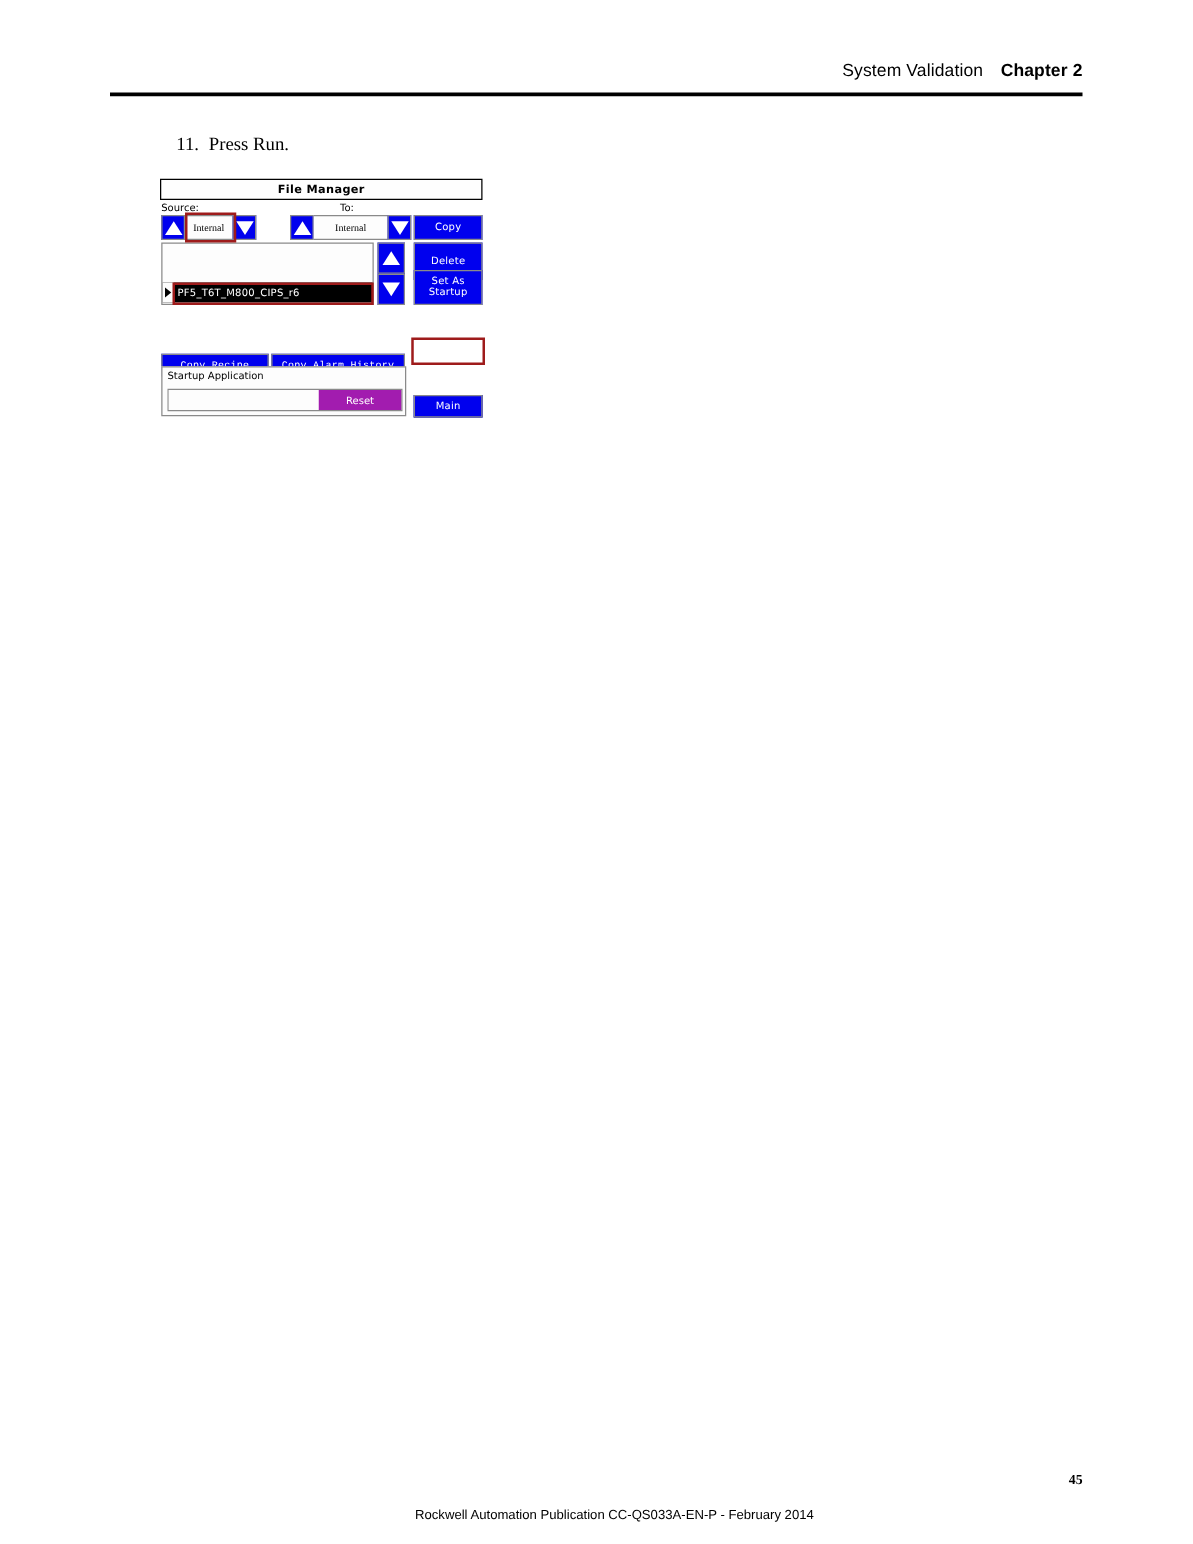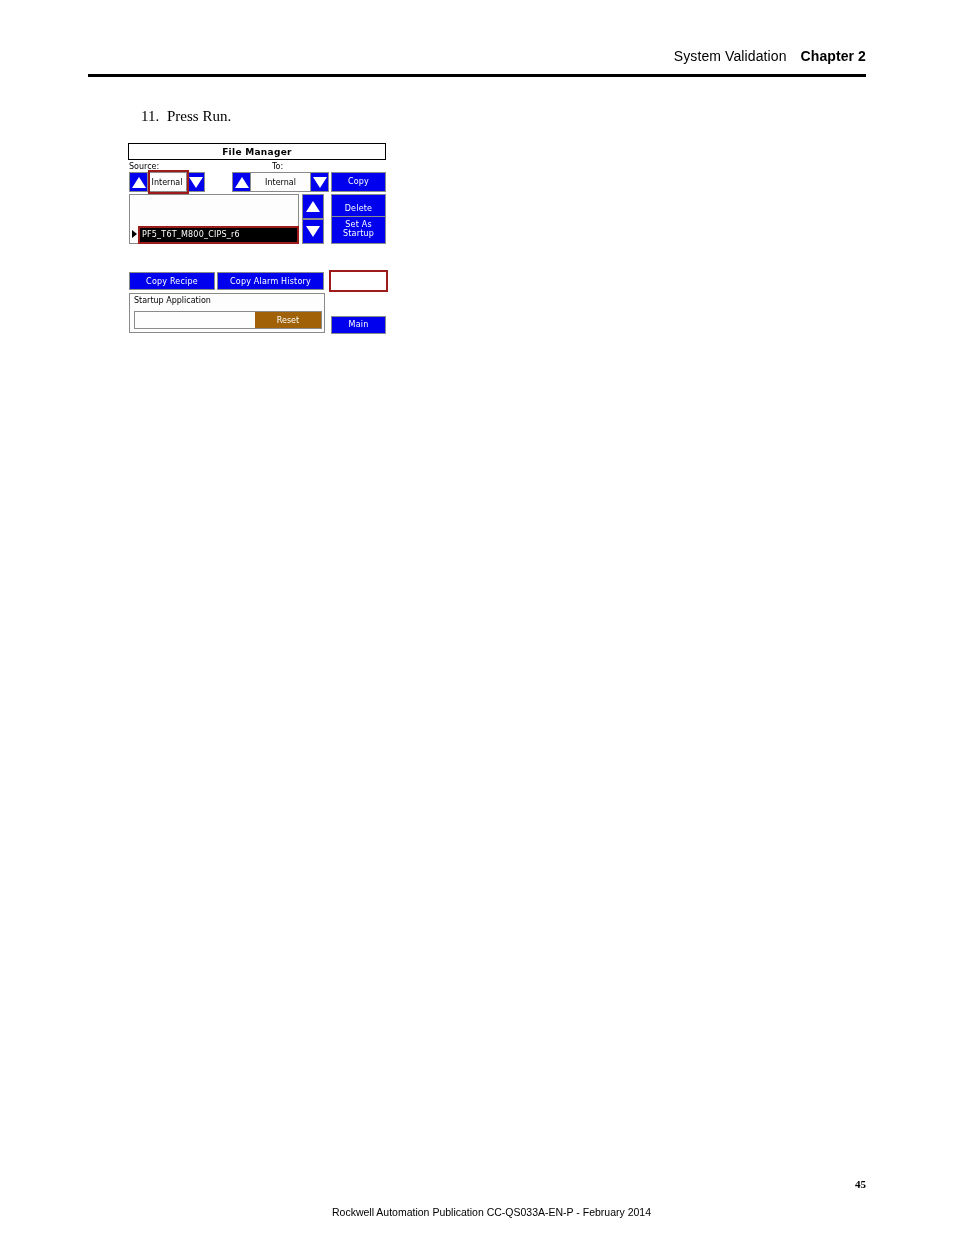--- a/index.html
+++ b/index.html
@@ -104,20 +104,21 @@
     margin-left: 40px;
   }
 
   
   .spin-group {
     position: absolute;
     top: 29px;
     height: 20px;
     display: flex;
     align-items: stretch;
+    font-family: Liberation Serif, serif;
   }
   .spin-group.src { left: 1px; width: 76px; }
   .spin-group.dst { left: 104px; width: 97px; }
 
   .arrow-btn {
     width: 19px;
     background: #0000ee;
     border: 1px solid #8a8a8a;
     box-sizing: border-box;
     display: flex;
@@ -224,31 +225,32 @@
   }
   .rbtn.copy    { top: 29px;  height: 20px; }
   .rbtn.delete  { top: 51px;  height: 30px; }
   .rbtn.setas   { top: 73px;  height: 28px; }
   .rbtn.run     { top: 129px; height: 18px; margin-top: 44px; }
   .rbtn.main    { top: 173px; height: 18px; }
 
   
   .wbtn {
     position: absolute;
-    top: 129px;
+    top: 140px;
     height: 18px;
     background: #0000ee;
     border: 1px solid #8a8a8a;
     box-sizing: border-box;
     color: #ffffff;
     font-size: 8px;
     display: flex;
     align-items: center;
     justify-content: center;
     letter-spacing: 0.2px;
+    font-family: Liberation Mono, monospace;
   }
   .wbtn.recipe { left: 1px;  width: 86px; }
   .wbtn.alarm  { left: 89px; width: 107px; }
 
   
   .startup-box {
     position: absolute;
     left: 1px; top: 150px;
     width: 196px; height: 40px;
     border: 1px solid #8a8a8a;
@@ -275,21 +277,21 @@
     height: 100%;
     background: #fdfdfd;
     font-size: 8px;
     padding-left: 2px;
     display: flex;
     align-items: center;
   }
   .startup-reset {
     width: 66px;
     height: 100%;
-    background: #a16207;
+    background: #a21caf;
     color: #fff;
     font-size: 8px;
     display: flex;
     align-items: center;
     justify-content: center;
   }
 
   
   .redbox {
     position: absolute;

